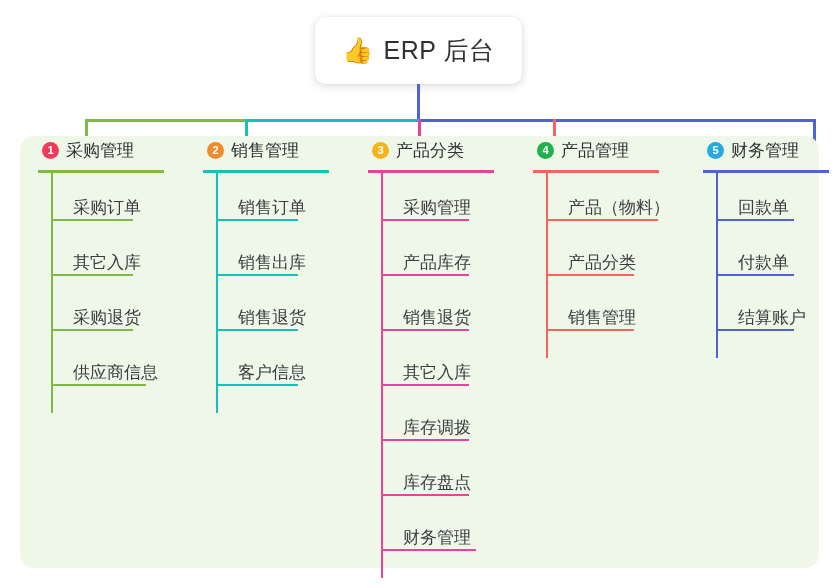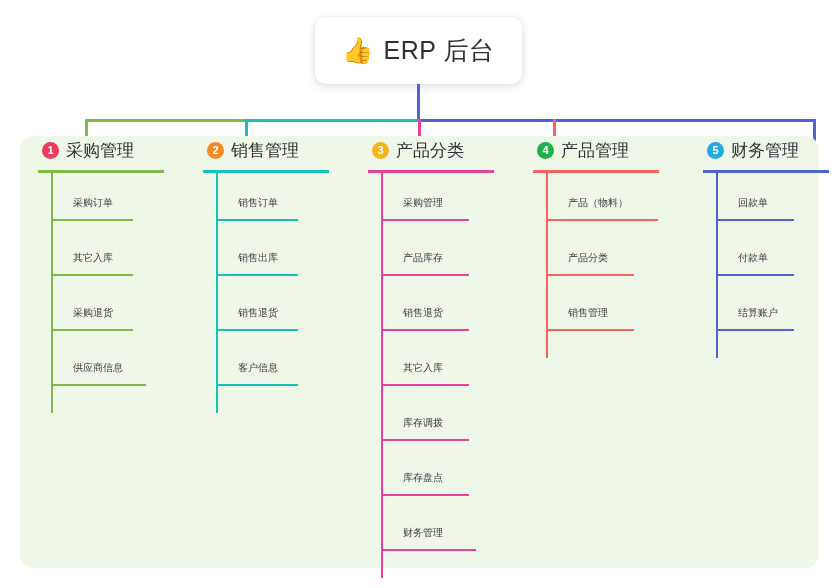--- a/index.html
+++ b/index.html
@@ -123,21 +123,21 @@
   }
 
   .leaf {
     position: absolute;
     left: 31px;
   }
   .leaf-label {
     position: absolute;
     left: 22px;
     top: 0;
-    font-size: 10px;
+    font-size: 17px;
     color: #3a3c40;
     white-space: nowrap;
   }
   .leaf-rule {
     position: absolute;
     left: 0;
     top: 23px;
     height: 1.6px;
   }
 </style>

